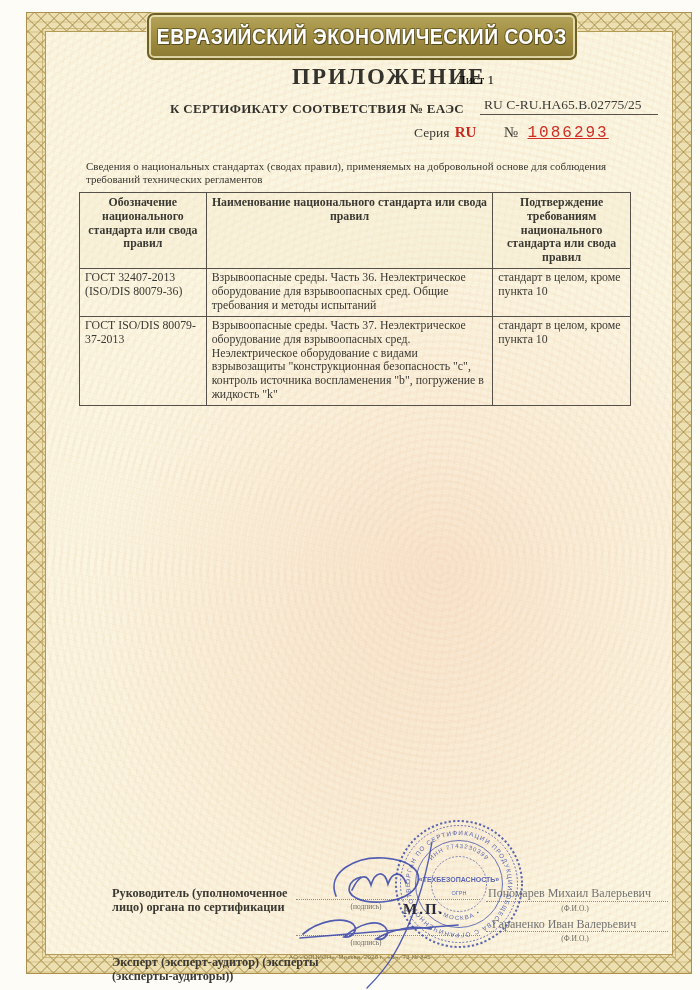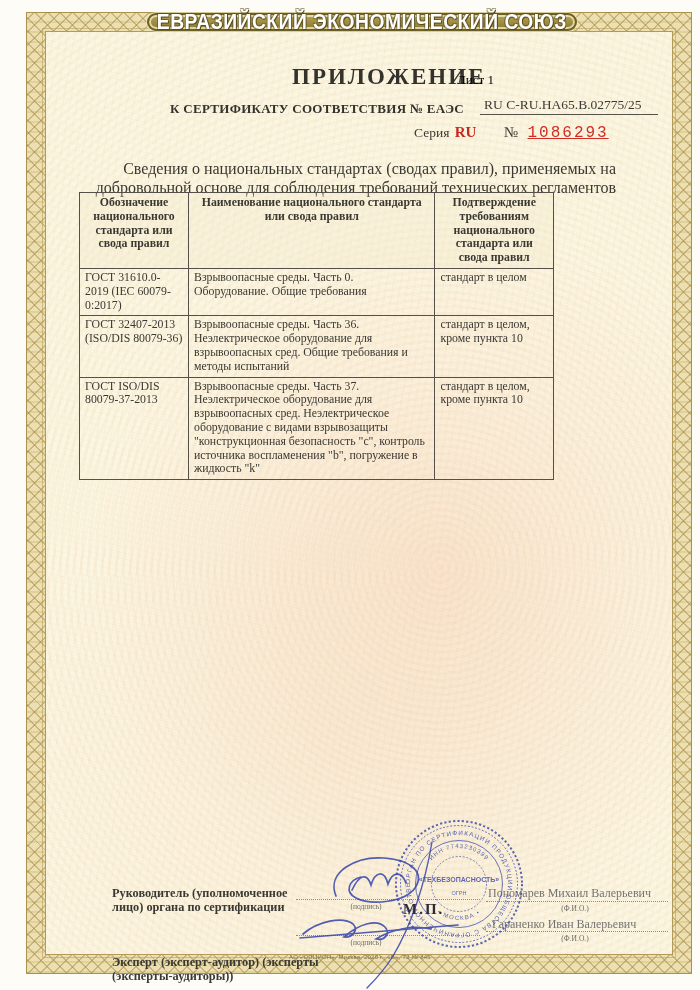--- a/index.html
+++ b/index.html
@@ -24,23 +24,23 @@
       radial-gradient(circle at 63% 58%, rgba(240,164,132,0.20) 0%, rgba(240,164,132,0.09) 26%, transparent 52%),
       radial-gradient(circle at 45% 78%, rgba(238,186,150,0.12) 0%, transparent 42%),
       repeating-radial-gradient(circle at 63% 58%, rgba(210,120,90,0.045) 0 3px, transparent 3px 7px),
       repeating-linear-gradient(100deg, rgba(216,178,92,0.055) 0 2px, transparent 2px 7px),
       repeating-linear-gradient(12deg, rgba(228,200,120,0.07) 0 1px, transparent 1px 6px),
       #fbf6e2;
   }
 
   
   .banner {
-    position:absolute; top:13px; left:147px; width:430px; height:18px;
+    position:absolute; top:13px; left:147px; width:430px; height:47px;
     background:linear-gradient(180deg,#b5a45c 0%,#a39043 45%,#8c7a33 100%);
-    border:2px solid #6f6026; border-radius:16px;
+    border:2px solid #6f6026; border-radius:7px;
     box-shadow:inset 0 0 0 2px rgba(247,240,200,.75), 0 0 0 1px rgba(247,240,200,.6);
     display:flex; align-items:center; justify-content:center;
   }
   .banner-text {
     font-family:"Liberation Sans","DejaVu Sans",sans-serif; font-weight:bold;
     font-size:21px; letter-spacing:.5px; color:#fff; white-space:nowrap;
     transform:scale(.92,1.05);
     text-shadow:1px 1px 0 #584b1c, -1px -1px 0 rgba(88,75,28,.5), 1px -1px 0 rgba(88,75,28,.5), -1px 1px 0 rgba(88,75,28,.5);
   }
 
@@ -48,24 +48,24 @@
   .doc-title { top:64px; left:292px; font-size:23px; font-weight:bold; color:#34322d; letter-spacing:2px; }
   .sheet-label { top:72px; left:457px; font-size:13px; color:#000000; }
   .subtitle { top:101px; left:170px; font-size:13px; font-weight:bold; color:#34322d; letter-spacing:.3px; }
   .cert-number { top:97px; left:484px; font-size:13.5px; color:#3c3a35; }
   .cert-underline { top:114px; left:480px; width:178px; border-bottom:1px solid #55524b; }
   .series-row { top:124px; left:414px; font-size:13.5px; color:#3c3a35; white-space:nowrap; }
   .series-value { color:#c5281c; font-weight:bold; font-size:15px; padding:0 2px; }
   .num-sign { margin-left:22px; font-size:15px; }
   .blank-number { font-family:"Liberation Mono","DejaVu Sans Mono",monospace; font-size:16px; color:#cf2e24; letter-spacing:2px; margin-left:6px;text-decoration:underline; }
 
-  .intro { top:160px; left:76px; width:540px; text-align:right; font-size:16px; line-height:1.18; color:#3a3832; }
-
-  
-  .std-table { top:192px; left:79px; width:475px; border-collapse:collapse; table-layout:fixed; }
+  .intro { top:160px; left:86px; width:540px; text-align:left; font-size:11px; line-height:1.18; color:#3a3832; }
+
+  
+  .std-table { top:192px; left:79px; width:552px; border-collapse:collapse; table-layout:fixed; }
   .std-table th, .std-table td {
     border:1px solid #55504a; font-size:11.8px; line-height:1.17; color:#3a3832;
     vertical-align:top; padding:2px 5px 3px 5px;
   }
   .std-table th { font-weight:bold; text-align:center; padding-top:3px; height:66px; background:rgba(240,230,195,.25); }
   .col-designation { width:23%; } .col-name { width:52%; } .col-confirmation { width:25%; }
   .row-h1 td { height:32px; } .row-h2 td { height:48px; } .row-h3 td { height:78px; }
 
   
   .sig-label { font-size:12.3px; font-weight:bold; color:#3a3832; line-height:1.14; }
@@ -122,25 +122,20 @@
 
   <table class="abs std-table">
     <thead>
       <tr>
         <th class="col-designation">Обозначение национального стандарта или свода правил</th>
         <th class="col-name">Наименование национального стандарта или свода правил</th>
         <th class="col-confirmation">Подтверждение требованиям национального стандарта или свода правил</th>
       </tr>
     </thead>
     <tbody>
-      <tr class="row-h1">
-        <td>ГОСТ 31610.0-2019 (IEC 60079-0:2017)</td>
-        <td>Взрывоопасные среды. Часть 0. Оборудование. Общие требования</td>
-        <td>стандарт в целом</td>
-      </tr>
       <tr class="row-h2">
         <td>ГОСТ 32407-2013 (ISO/DIS 80079-36)</td>
         <td>Взрывоопасные среды. Часть 36. Неэлектрическое оборудование для взрывоопасных сред. Общие требования и методы испытаний</td>
         <td>стандарт в целом, кроме пункта 10</td>
       </tr>
       <tr class="row-h3">
         <td>ГОСТ ISO/DIS 80079-37-2013</td>
         <td>Взрывоопасные среды. Часть 37. Неэлектрическое оборудование для взрывоопасных сред. Неэлектрическое оборудование с видами взрывозащиты "конструкционная безопасность "с", контроль источника воспламенения "b", погружение в жидкость "k"</td>
         <td>стандарт в целом, кроме пункта 10</td>
       </tr>

